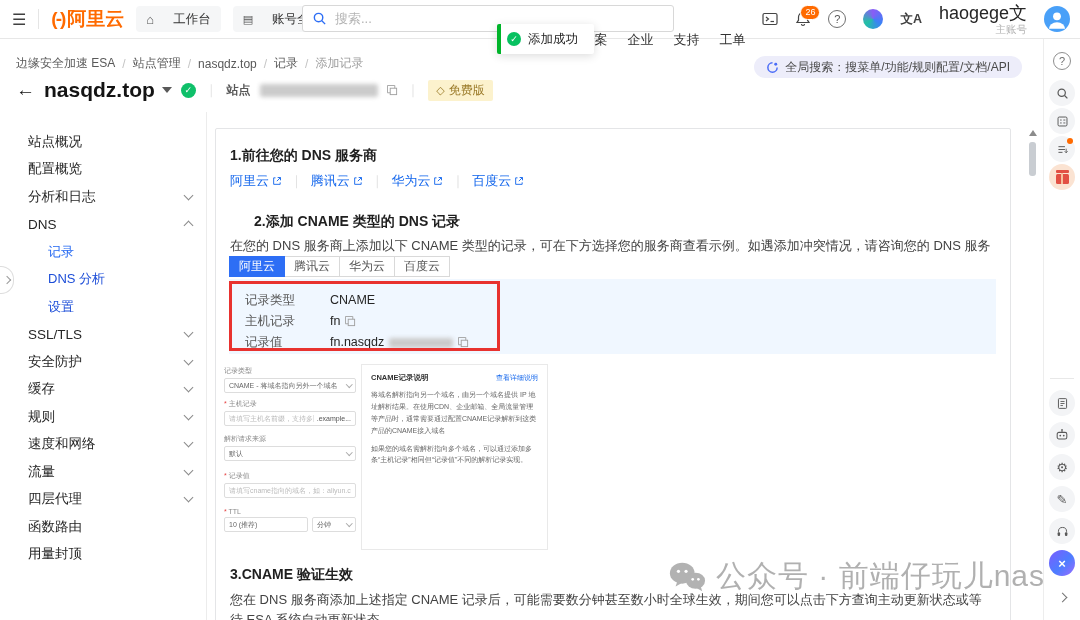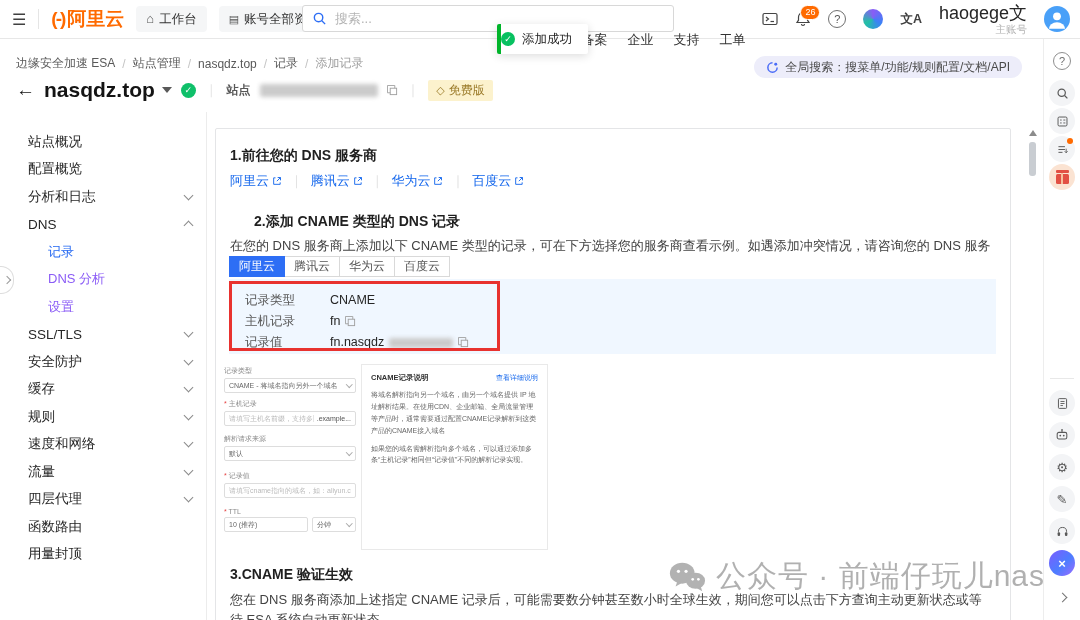--- a/index.html
+++ b/index.html
@@ -7,22 +7,22 @@
        font-family:"Liberation Sans","DejaVu Sans",sans-serif;color:#262626;}
   
   .tb{position:absolute;top:0;left:0;right:0;height:38px;background:#fff;border-bottom:1px solid #e7e7e7;
       display:flex;align-items:center;z-index:30;}
   .hamburger{margin-left:12px;font-size:16px;color:#404040;cursor:pointer;}
   .hamburger::before{content:"☰";}
   .tb-div{width:1px;height:20px;background:#e5e5e5;margin:0 12px;}
   .logo{display:flex;align-items:baseline;cursor:pointer;}
   .logo .mark{font-size:19px;font-weight:800;color:#ff6a00;letter-spacing:-2px;}
   .logo .word{font-size:19px;font-weight:700;color:#ff6a00;margin-left:3px;}
-  .pill{display:flex;align-items:center;gap:5px;background:#f5f6f7;border-radius:4px;height:26px;
-        padding:0 10px;font-size:12.5px;color:#333;margin-left:12px;cursor:pointer;font-family:Liberation Serif, serif;}
+  .pill{display:flex;align-items:center;gap:19px;background:#f5f6f7;border-radius:4px;height:26px;
+        padding:0 10px;font-size:12.5px;color:#333;margin-left:12px;cursor:pointer;}
   .home-ic::before{content:"⌂";font-size:13px;color:#555;}
   .res-ic::before{content:"▤";font-size:11px;color:#555;}
   .chev{display:inline-block;width:6px;height:6px;border-right:1.4px solid #8a8a8a;border-bottom:1.4px solid #8a8a8a;}
   .chev.down{transform:rotate(45deg);margin-top:-3px;}
   .chev.up{transform:rotate(-135deg);margin-top:3px;}
   .chev.right{transform:rotate(-45deg);}
   .searchbox{position:absolute;left:302px;top:5px;width:372px;height:27px;}
   .searchbox input{width:100%;height:100%;box-sizing:border-box;border:1px solid #d8d8d8;border-radius:3px;
         padding:0 8px 0 32px;font-size:13px;color:#333;outline:none;font-family:inherit;}
   .searchbox input::placeholder{color:#b3b3b3;}
@@ -35,21 +35,21 @@
   .help-circ{width:16px;height:16px;border:1.3px solid #6f6f6f;border-radius:50%;color:#555;font-size:11px;
         display:flex;align-items:center;justify-content:center;}
   .help-circ::before{content:"?";}
   .sphere{width:20px;height:20px;border-radius:50%;background:conic-gradient(#8a5cf6,#3b82f6,#22c1a4,#8a5cf6);}
   .trans{font-size:12.5px;color:#404040;font-weight:600;}
   .userbox{display:flex;flex-direction:column;align-items:flex-end;line-height:1.15;cursor:pointer;}
   .uname{font-size:18px;color:#262626;}
   .utype{font-size:10.5px;color:#b3b3b3;}
   
   .toast{position:absolute;left:497px;top:24px;height:30px;background:#fff;display:flex;align-items:center;gap:7px;
-        padding:0 16px 0 0;border-left:4px solid #00b42a;border-radius:2px;z-index:50;
+        padding:0 16px 0 6px;border-left:4px solid #00b42a;border-radius:2px;z-index:50;
         box-shadow:0 2px 10px rgba(0,0,0,.14);}
   .tcheck{width:14px;height:14px;border-radius:50%;background:#07c160;color:#fff;font-size:9px;
         display:flex;align-items:center;justify-content:center;}
   .tcheck::before{content:"✓";}
   .toast span.msg{font-size:12.5px;color:#222;}
   
   .bc{position:absolute;left:16px;top:55px;font-size:12px;display:flex;align-items:center;}
   .bc-item{color:#595959;cursor:pointer;}
   .bc-sep{color:#c4c4c4;margin:0 7px;}
   .bc-cur{color:#9c9c9c;}
@@ -70,21 +70,21 @@
   .blur{display:inline-block;background:#cbcbcb;filter:blur(2px);border-radius:2px;}
   .blur.site{width:118px;height:13px;}
   .blur.val{width:64px;height:10px;}
   .badge-free{display:flex;align-items:center;gap:4px;background:#fcf2cd;color:#9a7a28;font-size:12px;
         padding:2px 8px;border-radius:2px;}
   .badge-free .dm::before{content:"◇";font-size:11px;}
   
   .sidebar{position:absolute;left:0;top:112px;bottom:0;width:207px;background:#fff;border-right:1px solid #ececec;
         padding-top:16px;box-sizing:border-box;z-index:4;}
   .srow{height:27.5px;display:flex;align-items:center;padding:0 14px 0 28px;font-size:13.5px;color:#262626;cursor:pointer;}
-  .srow.sub{padding-left:48px;font-size:13px;color:#8b5cf6;}
+  .srow.sub{padding-left:48px;font-size:13px;color:#1d4ed8;}
   .srow.act{color:#2468f2;}
   .srow .chev{margin-left:auto;}
   .collapse-handle{position:absolute;left:0;top:266px;width:13px;height:26px;background:#fff;border:1px solid #ddd;
         border-left:none;border-radius:0 13px 13px 0;display:flex;align-items:center;justify-content:center;
         cursor:pointer;z-index:6;}
   .collapse-handle .chev{width:5px;height:5px;border-color:#999;}
   
   .card{position:absolute;left:215px;top:128px;width:796px;height:560px;background:#fff;border:1px solid #e4e5e7;
         border-radius:2px;box-sizing:border-box;}
   .sec-title{position:absolute;left:14px;font-size:14px;font-weight:700;color:#1f1f1f;}

